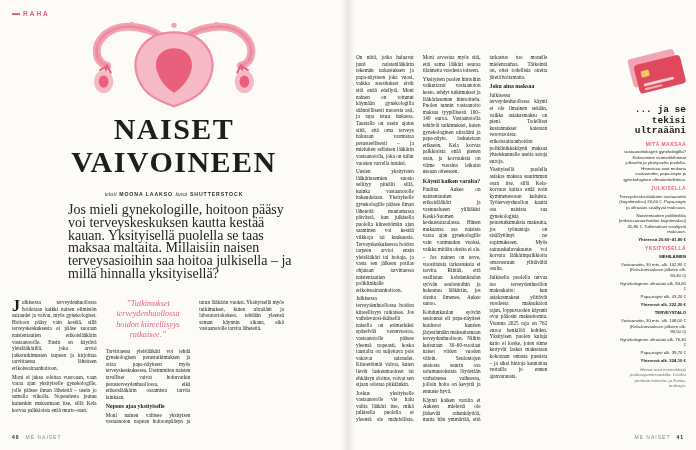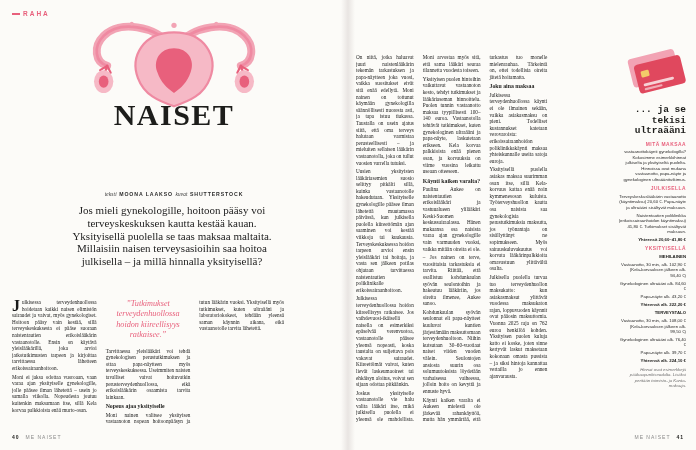--- a/index.html
+++ b/index.html
@@ -17,28 +17,28 @@
   .kicker { position:absolute; left:12px; top:10px; display:flex; align-items:center; gap:3px;
             font-family:"Liberation Sans", sans-serif; }
   .kicker-rule { width:8px; height:2px; background:#e8607c; display:inline-block; }
   .kicker-text { font-size:6.5px; font-weight:bold; letter-spacing:2px; color:#e8607c; }
 
   
   .illustration { position:absolute; top:6px; left:50%; transform:translateX(-50%);
                   width:200px; height:102px; }
 
   
-  .title { position:absolute; top:98px; left:0; width:100%; text-align:center;
+  .title { position:absolute; top:112px; left:0; width:100%; text-align:center;
            font-size:30px; line-height:33px; font-weight:bold; color:#1d1d1b; letter-spacing:1.5px; }
   .byline { position:absolute; top:191px; width:100%; text-align:center; font-size:5.2px;
             color:#2b2b2b; font-family:"Liberation Sans", sans-serif; letter-spacing:.9px; }
   .byline .pfx { font-family:"Liberation Serif", serif; font-style:italic; letter-spacing:.2px; }
   .byline .nm { font-weight:bold; }
-  .intro { position:absolute; top:204px; left:60px; width:224px; text-align:center;
-           font-size:11px; line-height:12.8px; color:#222; }
+  .intro { position:absolute; top:204px; left:68px; width:224px; text-align:left;
+           font-size:14px; line-height:12.8px; color:#222; }
 
   
   .body-flow { column-gap:9px; column-fill:auto; font-size:5.2px; line-height:6.6px;
                text-align:justify; color:#191919; overflow:hidden; }
   .left-flow { position:absolute; left:12px; top:299px; width:272px; height:128px; column-count:3; }
   .right-flow { position:absolute; left:8px; top:54px; width:258px; height:374px; column-count:4; }
   .blk-p { margin-bottom:2px; }
   h3.blk-h { font-size:5.8px; line-height:7px; margin:3px 0 1.5px; font-weight:bold; color:#1d1d1b; }
   .blk-quote { break-inside:avoid; color:#e8607c; font-style:italic; text-align:center;
                font-size:8.2px; line-height:10.4px; margin:7px 3px; }
@@ -96,20 +96,21 @@
         <path d="M110 30 C 146 30 160 58 151 82 C 144 101 128 108 110 114 C 92 108 76 101 69 82 C 60 58 74 30 110 30 Z" fill="#f6b9c6" stroke="#ef8aa2" stroke-width="2.5"></path>
         <path d="M110 48 C 126 48 134 62 129 75 C 125 87 118 93 110 99 C 102 93 95 87 91 75 C 86 62 94 48 110 48 Z" fill="#e8607c"></path>
         <circle cx="110" cy="22" r="3" fill="#f2a3b4"></circle>
         <circle cx="62" cy="20" r="2.2" fill="#f2a3b4"></circle>
         <circle cx="158" cy="20" r="2.2" fill="#f2a3b4"></circle>
       </svg>
     </div>
 
     <h1 class="title">
       <span>NAISET</span><br>
+      <span>VAIVOINEEN</span>
     </h1>
 
     <div class="byline">
       <span class="pfx">teksti</span>
       <span class="nm">MOONA LAAKSO</span>
       <span class="pfx">kuvat</span>
       <span class="nm">SHUTTERSTOCK</span>
     </div>
 
     <p class="intro">Jos mieli gynekologille, hoitoon pääsy voi terveyskeskuksen kautta kestää kauan. Yksityisellä puolella se taas maksaa maltaita. Millaisiin naisen terveysasioihin saa hoitoa julkisella – ja millä hinnalla yksityisellä?</p>

